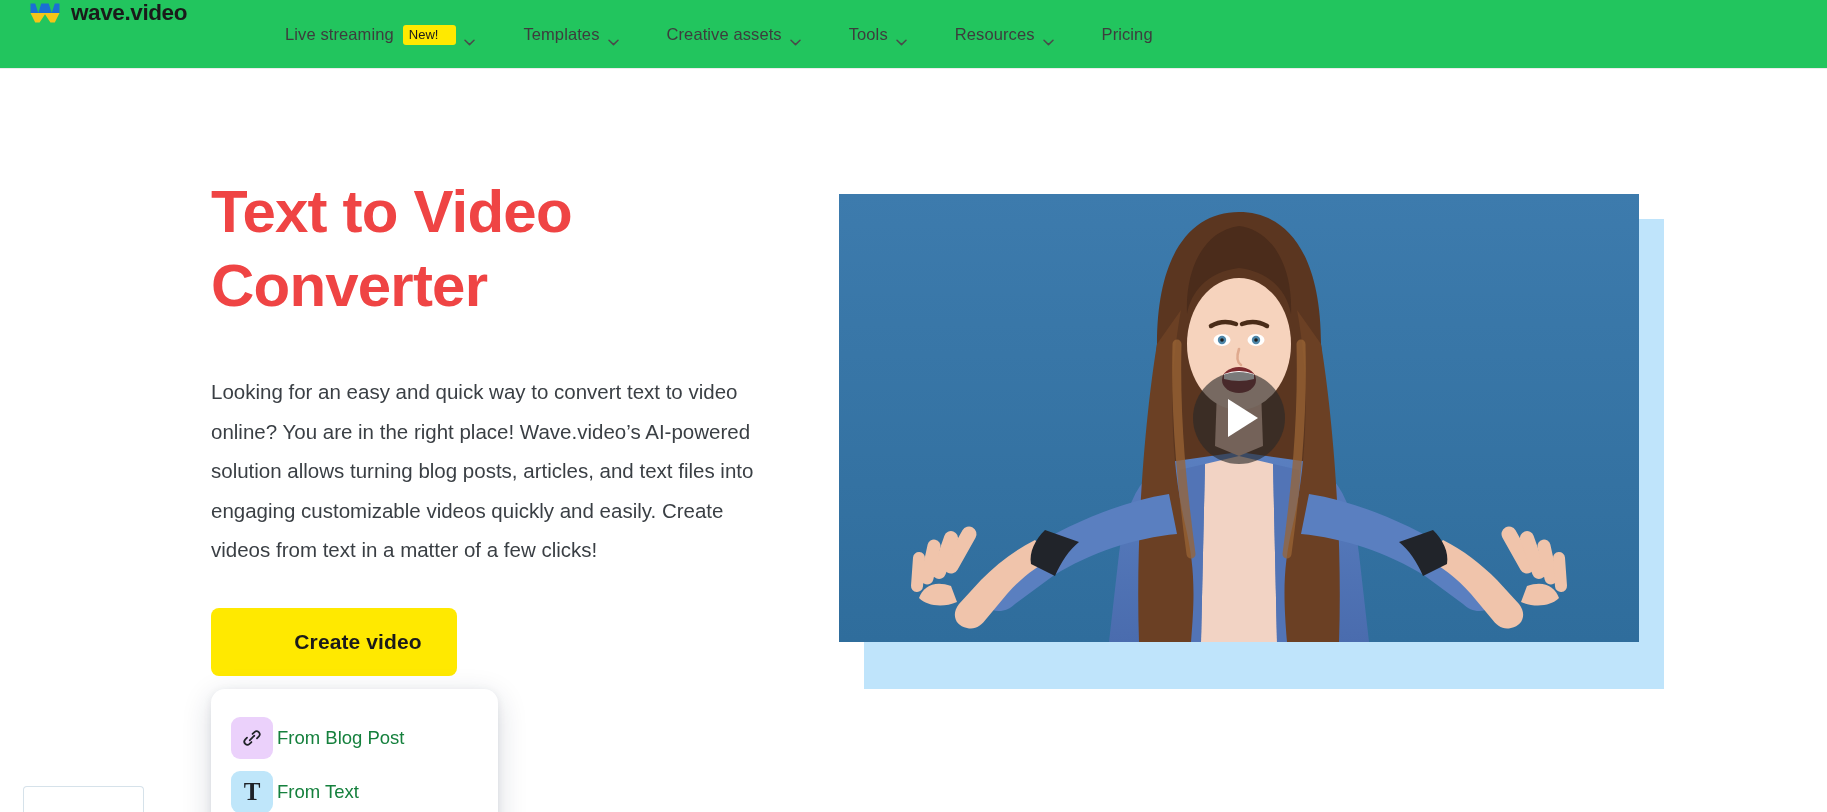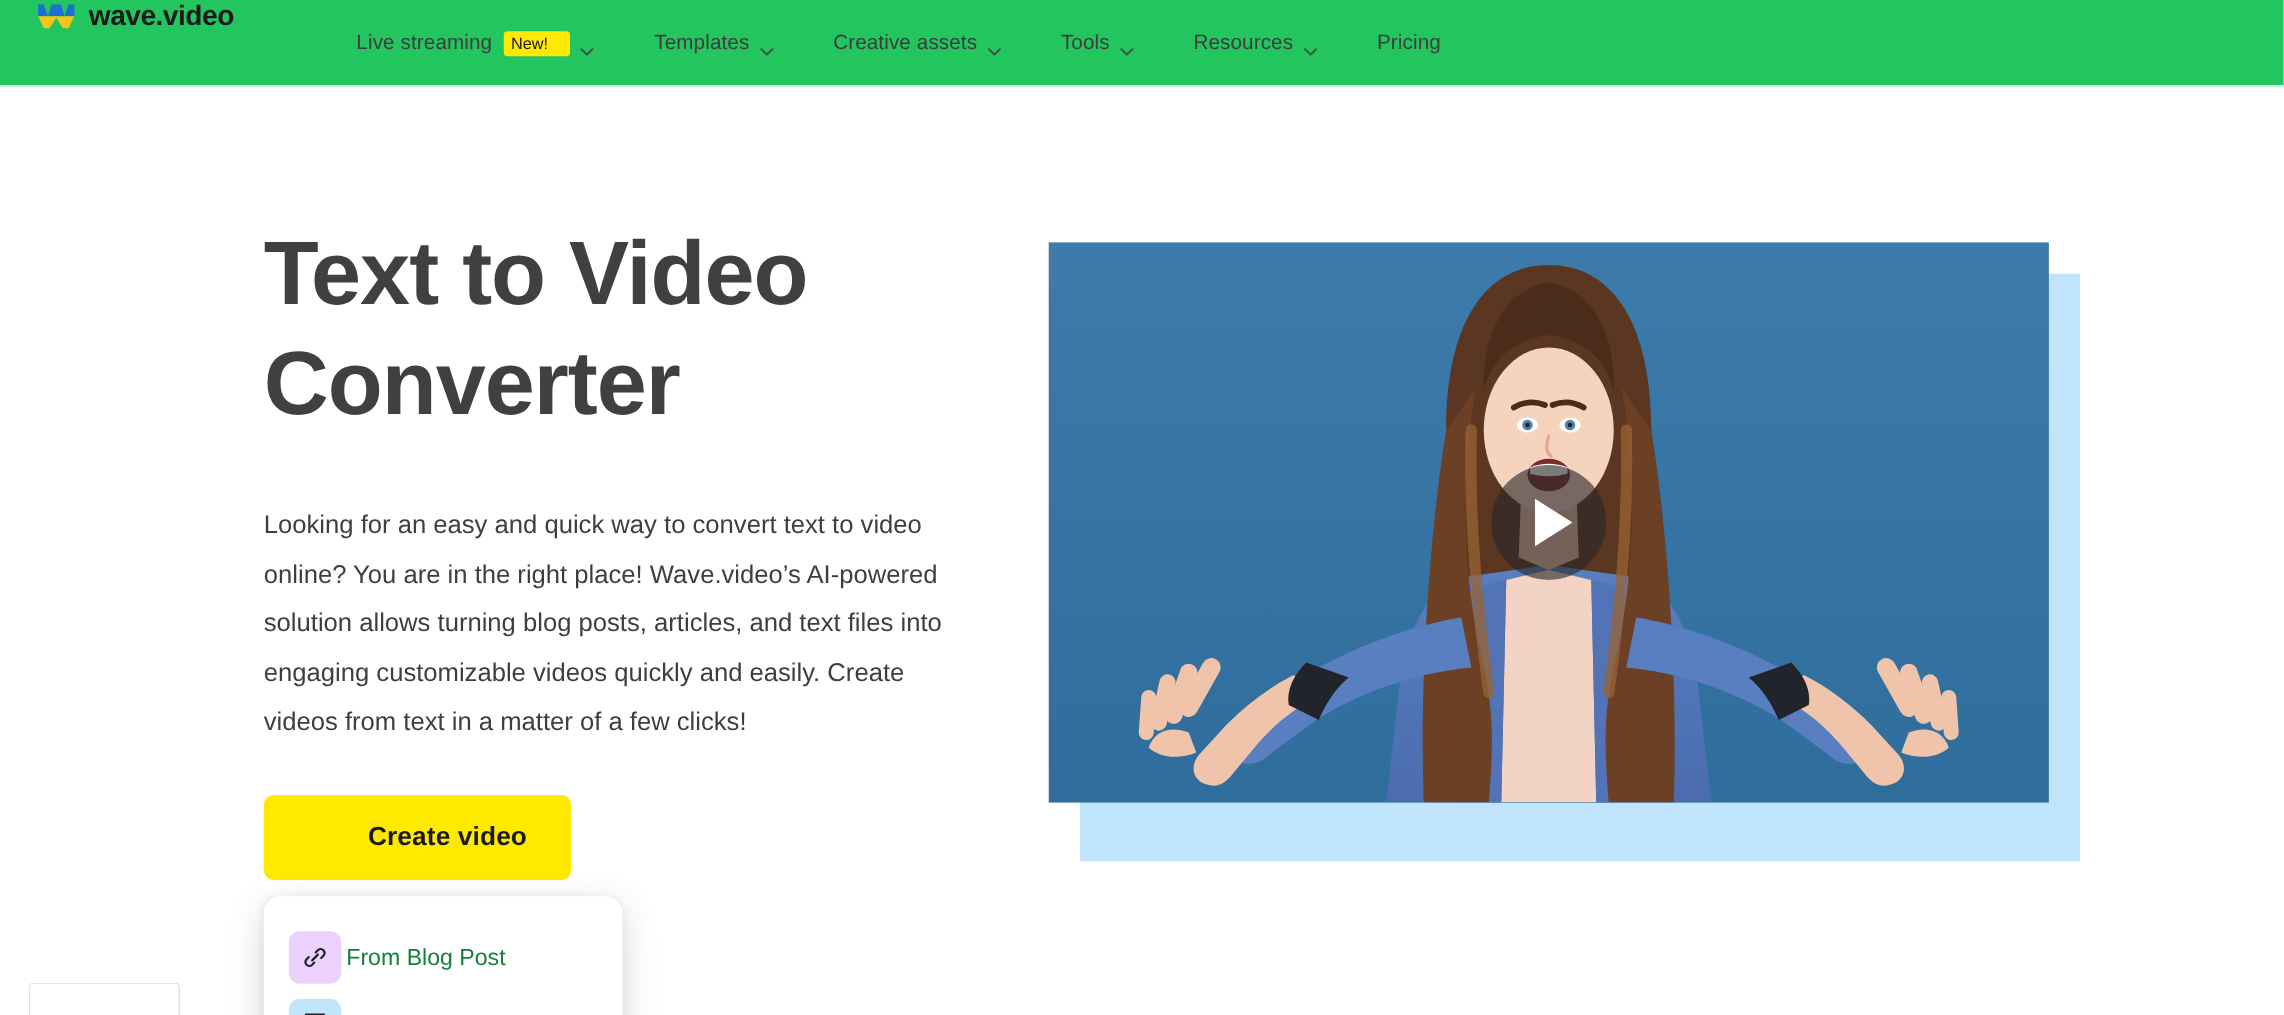--- a/index.html
+++ b/index.html
@@ -122,24 +122,24 @@
   }
 
   .hero-left {
     position: absolute;
     left: 211px;
     top: 106px;
     width: 580px;
   }
 
   .hero-title {
-    font-size: 72px;
-    line-height: 88px;
-    font-weight: bold;
-    color: #404040;
+    font-size: 60px;
+    line-height: 74px;
+    font-weight: bold;
+    color: #ef4444;
     letter-spacing: -0.8px;
   }
 
   .hero-desc {
     margin-top: 49px;
     font-size: 20.5px;
     line-height: 39.5px;
     color: #3a3f44;
     width: 575px;
   }

